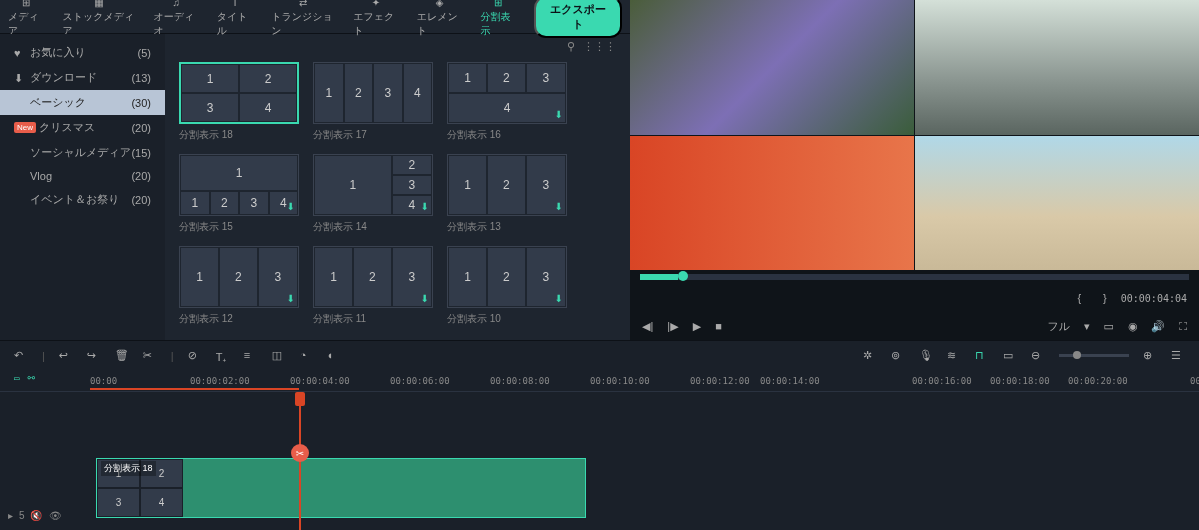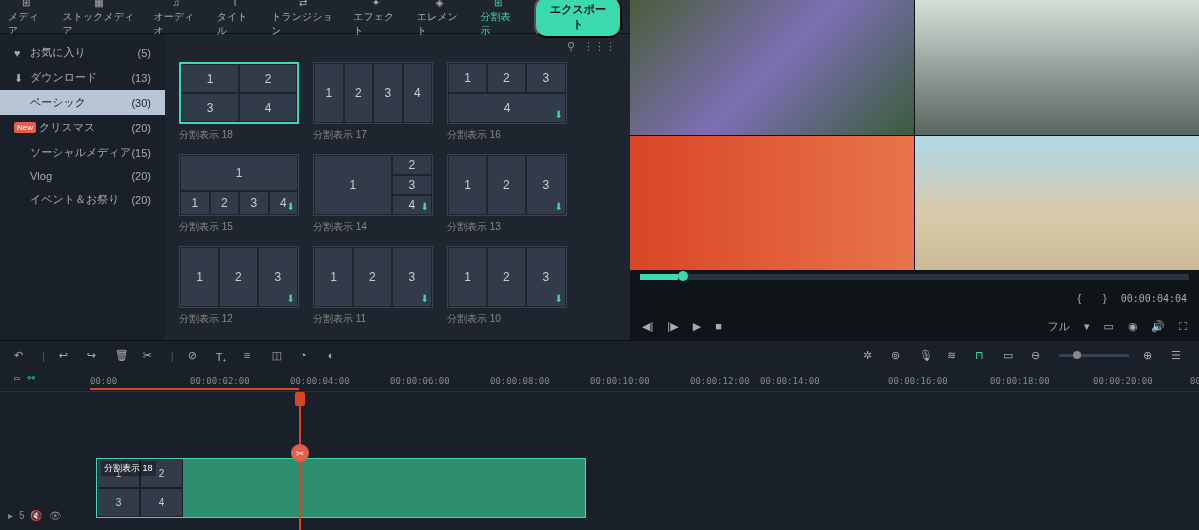--- a/index.html
+++ b/index.html
@@ -302,23 +302,23 @@
     </div>
     <div class="fill" id="ruler-fill" style="width: 209px;"></div>
   <span class="time-mark" style="left: 90px;">00:00</span>
       <span class="time-mark" style="left: 190px;">00:00:02:00</span>
       <span class="time-mark" style="left: 290px;">00:00:04:00</span>
       <span class="time-mark" style="left: 390px;">00:00:06:00</span>
       <span class="time-mark" style="left: 490px;">00:00:08:00</span>
       <span class="time-mark" style="left: 590px;">00:00:10:00</span>
       <span class="time-mark" style="left: 690px;">00:00:12:00</span>
       <span class="time-mark" style="left: 760px;">00:00:14:00</span>
-      <span class="time-mark" style="left: 888px;">00:00:16:00</span>
+      <span class="time-mark" style="left: 912px;">00:00:16:00</span>
       <span class="time-mark" style="left: 990px;">00:00:18:00</span>
-      <span class="time-mark" style="left: 1068px; margin-left: 25px;">00:00:20:00</span>
+      <span class="time-mark" style="left: 1068px;">00:00:20:00</span>
       <span class="time-mark" style="left: 1190px;">00:00:22</span>
     </div>
   <div class="tracks">
     <div class="playhead" id="playhead" style="left: 299px;">
       <div class="playhead-head"></div>
       <div class="playhead-scissors" style="top:52px">✂</div>
     </div>
     <div class="clip" id="clip" style="width: 490px;">
       <div class="clip-label">分割表示 18</div>
       <div class="clip-thumb" id="clip-thumb">

